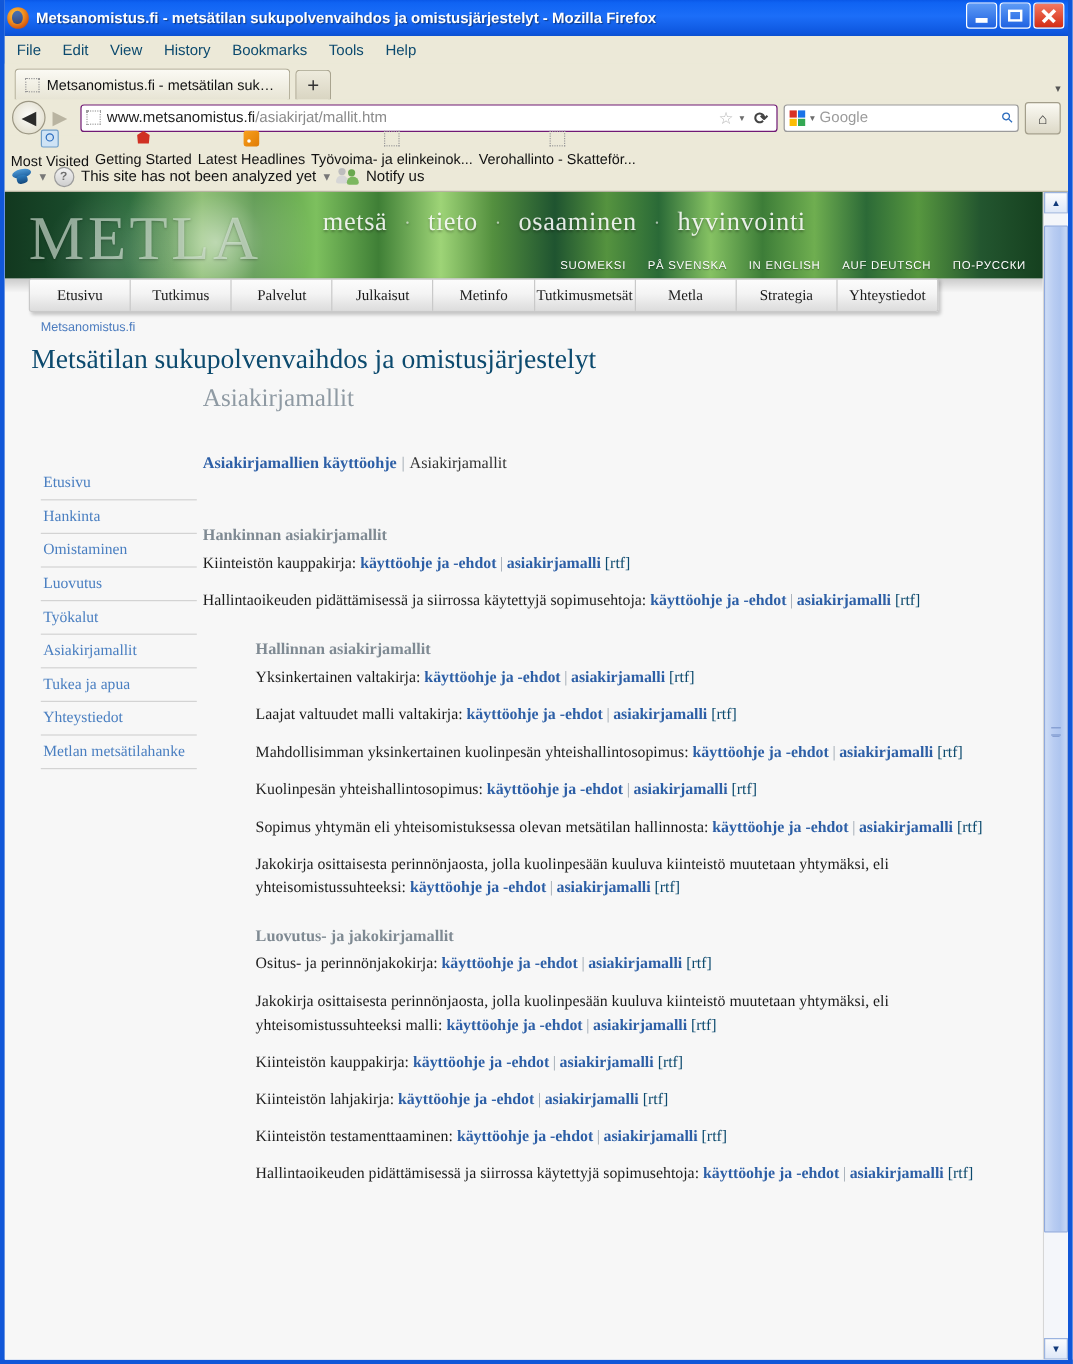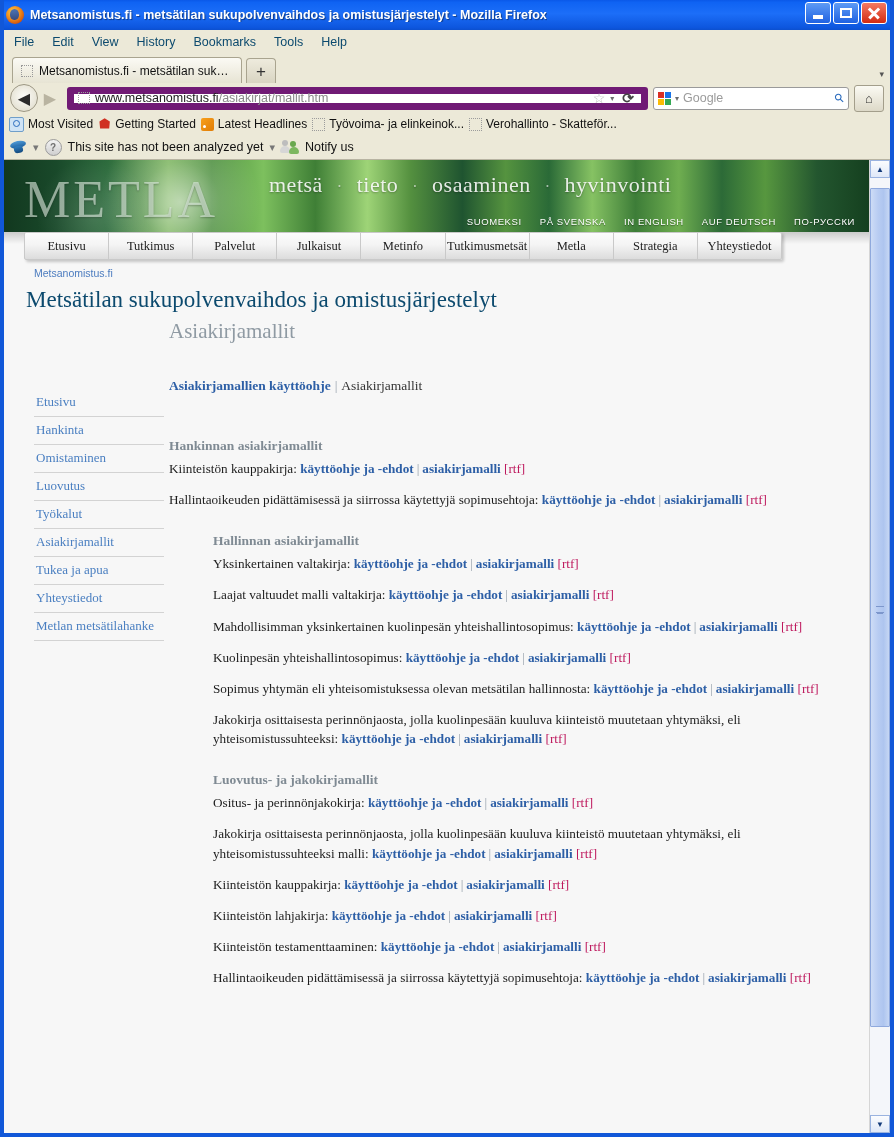--- a/index.html
+++ b/index.html
@@ -103,21 +103,21 @@
     width:28px;height:26px;display:flex;align-items:center;justify-content:center;
     font-size:17px;color:#3c3c3c;
   }
   .arrowbtn.back{
     background:radial-gradient(circle at 50% 45%,#fdfdfb 0%,#e6e3d5 70%,#cbc7b4 100%);
     border:1px solid #9c9784;border-radius:50%;width:26px;height:26px;
     color:#2b2b2b;font-size:16px;
   }
   .arrowbtn.fwd{color:#b9b4a1;font-size:16px;width:24px;}
   .urlbar{
-    flex:1;height:23px;background:#ffffff;border:7px solid #701a75;border-radius:3px;
+    flex:1;height:23px;background:#ffffff;border:1px solid #701a75;border-radius:3px;
     display:flex;align-items:center;padding:0 4px;gap:5px;box-sizing:border-box;
   }
   .urlbar .sitebox{width:12px;height:12px;border:1px dotted #a0a0a0;flex:0 0 12px;box-sizing:border-box;}
   .urltext{font-size:12.5px;color:#222;white-space:nowrap;overflow:hidden;}
   .urltext .dim{color:#8a8a8a;}
   .star{color:#b9b9b9;font-size:14px;margin-left:auto;}
   .caret{font-size:8px;color:#6d6d6d;}
   .reload{font-size:14px;color:#444;font-weight:bold;padding:0 3px;}
   .searchbar{
     width:196px;height:23px;background:#fff;border:1px solid #9a9a9a;border-radius:3px;
@@ -134,21 +134,21 @@
   .homebtn{
     width:28px;height:25px;border:1px solid #a39e8b;border-radius:3px;
     background:linear-gradient(to bottom,#fbfaf3,#ddd9c8);
     display:flex;align-items:center;justify-content:center;font-size:13px;color:#333;
   }
 
   .bookmarks{
     height:22px;display:flex;align-items:center;gap:5px;padding-left:5px;
     font-size:12px;color:#111;background:#ece9d8;
   }
-  .bm{display:flex;align-items:center;gap:4px;white-space:nowrap;}
+  .bm{display:flex;align-items:center;gap:4px;white-space:nowrap;flex-direction:column;}
   .bm .bi{width:13px;height:13px;flex:0 0 13px;display:inline-block;}
   .bi-mv{background:#cfe3f5;border:1px solid #6f9ec9;border-radius:2px;position:relative;}
   .bi-mv:after{content:"";position:absolute;left:3px;top:2px;width:5px;height:5px;border:1.5px solid #2a6bbd;border-radius:50%;}
   .bi-gs{background:#d03123;clip-path:polygon(10% 30%,50% 5%,90% 30%,85% 85%,15% 85%);}
   .bi-lh{background:linear-gradient(135deg,#f8a01c,#e07c06);border-radius:2px;position:relative;}
   .bi-lh:after{content:"";position:absolute;left:2.5px;bottom:2.5px;width:3px;height:3px;background:#fff;border-radius:50%;}
   .bi-dot{border:1px dotted #9b9b9b;box-sizing:border-box;}
 
   .statusrow{
     height:24px;display:flex;align-items:center;gap:6px;padding-left:6px;
@@ -295,21 +295,21 @@
   .grouphead{
     font-family:"Liberation Serif", serif;
     font-size:13.5px;color:#7f8a93;font-weight:bold;margin:0 0 5px 0;
   }
   .doc{
     font-family:"Liberation Serif", serif;
     font-size:13.2px;color:#1c1c1c;line-height:1.45;margin:0 0 12px 0;
   }
   .doc a{color:#2d5fa6;font-weight:bold;text-decoration:none;}
   .doc .pipe{color:#9aa4ae;padding:0 3px;font-weight:normal;}
-  .doc .fmt{color:#be185d;}
+  .doc .fmt{color:#0c4a6e;}
   .group{margin-bottom:24px;}
   .group.g2{margin-top:6px;margin-left:44px;}
 
   
   .scrollbar{
     width:20px;flex:0 0 20px;background:#f0f0f0;
     border-left:1px solid #d6d6d6;display:flex;flex-direction:column;
   }
   .sbbtn{
     height:18px;flex:0 0 18px;

